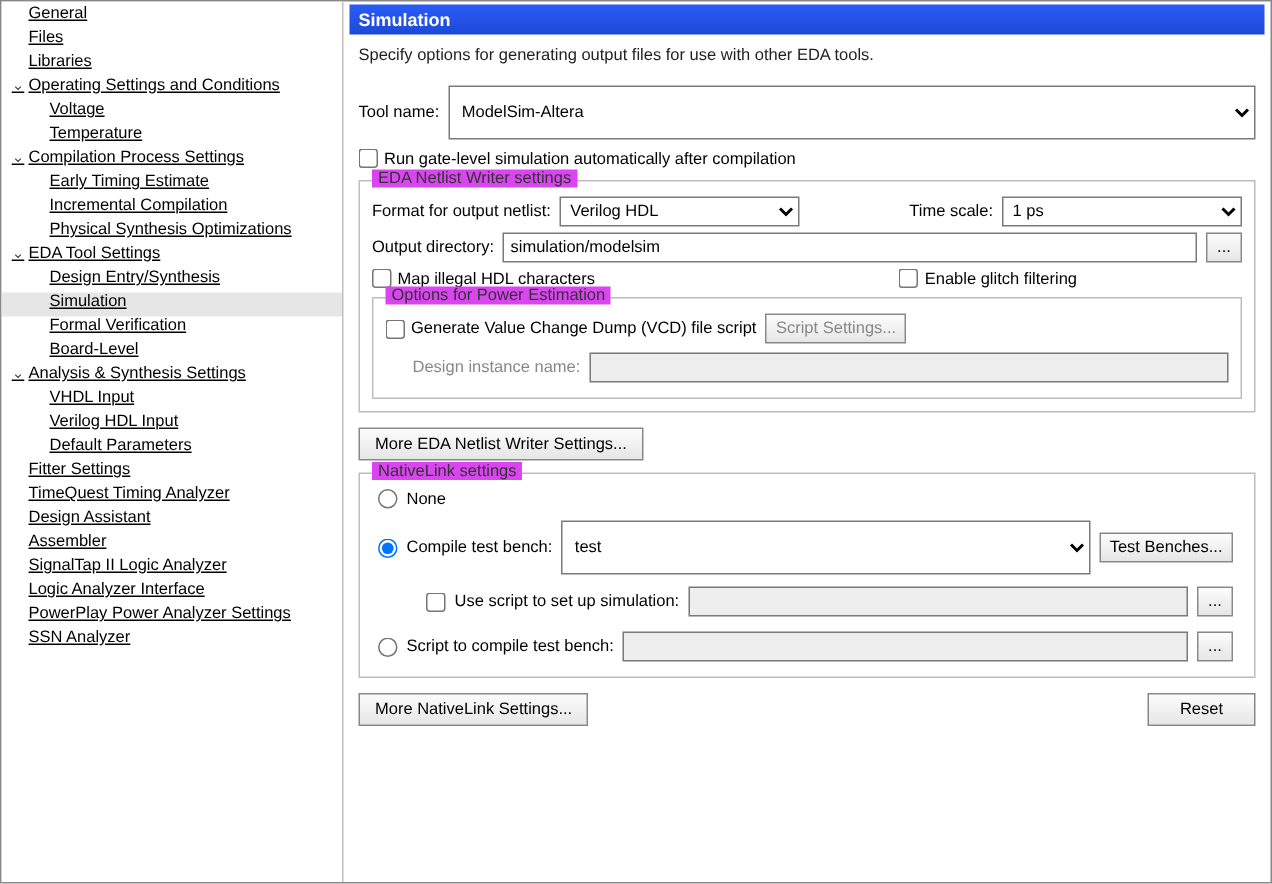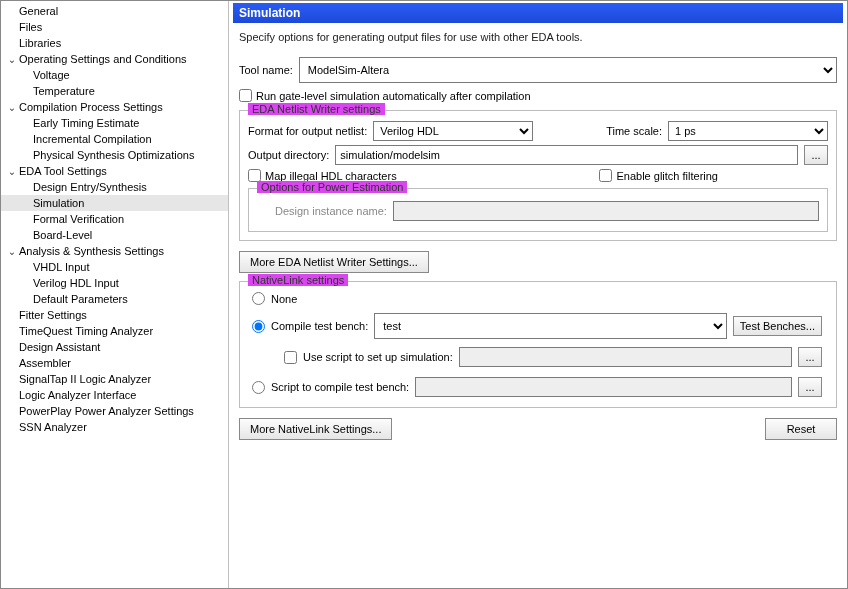--- a/index.html
+++ b/index.html
@@ -17,25 +17,26 @@
 .sidebar {
   width: 228px;
   height: 100%;
   border-right: 1px solid #c0c0c0;
   background: #fff;
   overflow: auto;
   padding-top: 2px;
 }
 .tree-row {
   display: flex;
-  align-items: center;
+  align-items: flex-start;
   height: 16px;
   padding-right: 4px;
   white-space: nowrap;
   cursor: default;
+  text-decoration: underline;
 }
 .tree-row.selected { background: #e6e6e6; }
 .exp {
   width: 14px;
   text-align: center;
   color: #444;
   font-size: 10px;
   user-select: none;
 }
 .tree-label { }
@@ -64,21 +65,21 @@
 }
 .row {
   display: flex;
   align-items: center;
   gap: 6px;
   padding: 4px 6px;
 }
 .lbl { white-space: nowrap; }
 select.wide, input.wide {
   flex: 1;
-  height: 26px;
+  height: 36px;
   border: 1px solid #7a7a7a;
   background: #fff;
   font-family: inherit;
   font-size: 11px;
   padding: 0 4px;
 }
 select { height: 20px; border:1px solid #7a7a7a; font-family:inherit; font-size:11px; background:#fff; padding:0 2px;}
 input[type=text]{ height:20px; border:1px solid #7a7a7a; font-family:inherit; font-size:11px; padding:0 4px; background:#fff;}
 input[type=text].disabled { background:#eee; color:#888; }
 .chk { display:flex; align-items:center; gap:4px; padding:2px 6px;}
@@ -247,20 +248,27 @@
       </label>
       <span style="flex:1"></span>
       <label class="chk" style="padding:0; margin-right:110px;">
         <input type="checkbox" style="">
         <span>Enable glitch filtering</span>
       </label>
     </div>
 
     <fieldset class="group" style="margin:4px 0 0 0;">
       <span class="group-title">Options for Power Estimation</span>
+      <div class="row" style="padding:2px 0;">
+        <label class="chk" style="padding:0;">
+          <input type="checkbox" style="">
+          <span>Generate Value Change Dump (VCD) file script</span>
+        </label>
+        <button class="btn small disabled">Script Settings...</button>
+      </div>
       <div class="row" style="padding:4px 0 2px 0;">
         <span class="lbl" style="color:#888; padding-left:18px;">Design instance name:</span>
         <input type="text" class="wide disabled" disabled="" style="">
       </div>
     </fieldset>
   </fieldset>
 
   <div style="padding:6px 6px 2px 6px;">
     <button class="btn">More EDA Netlist Writer Settings...</button>
   </div>

